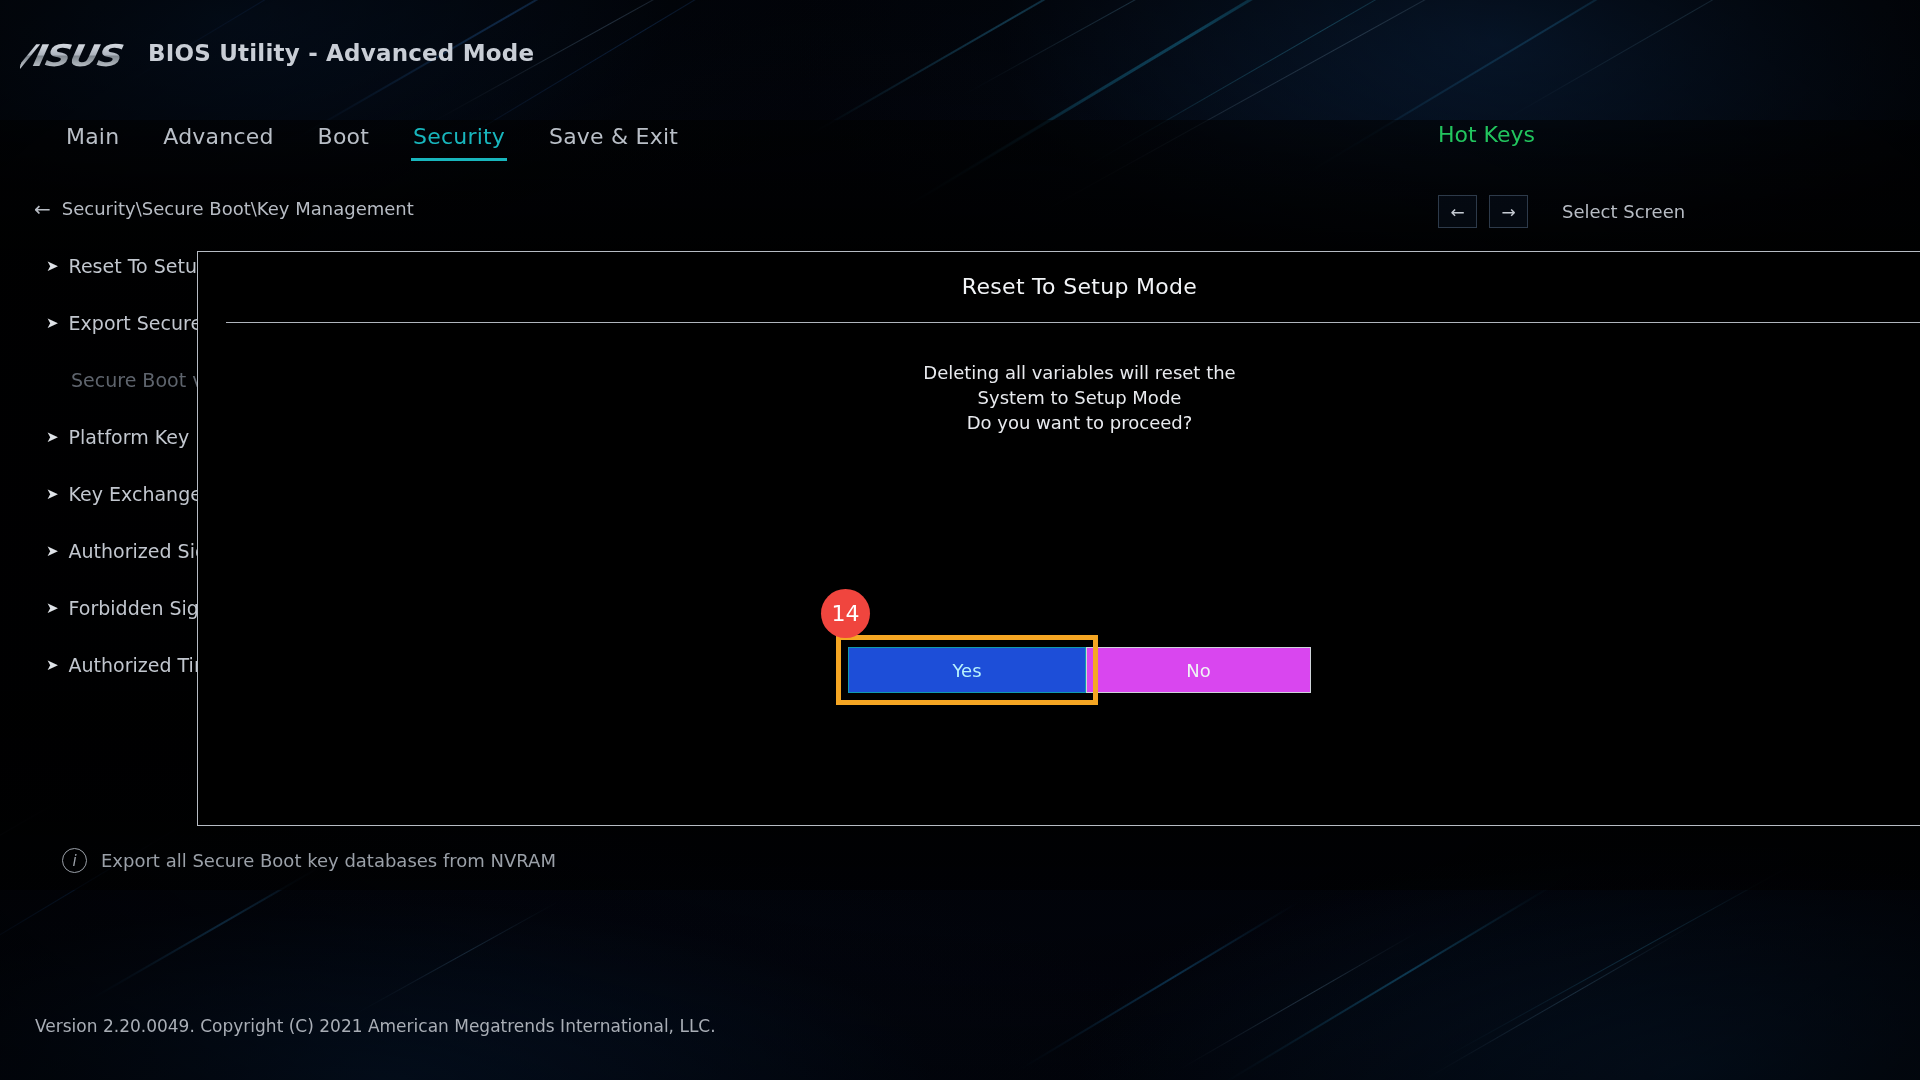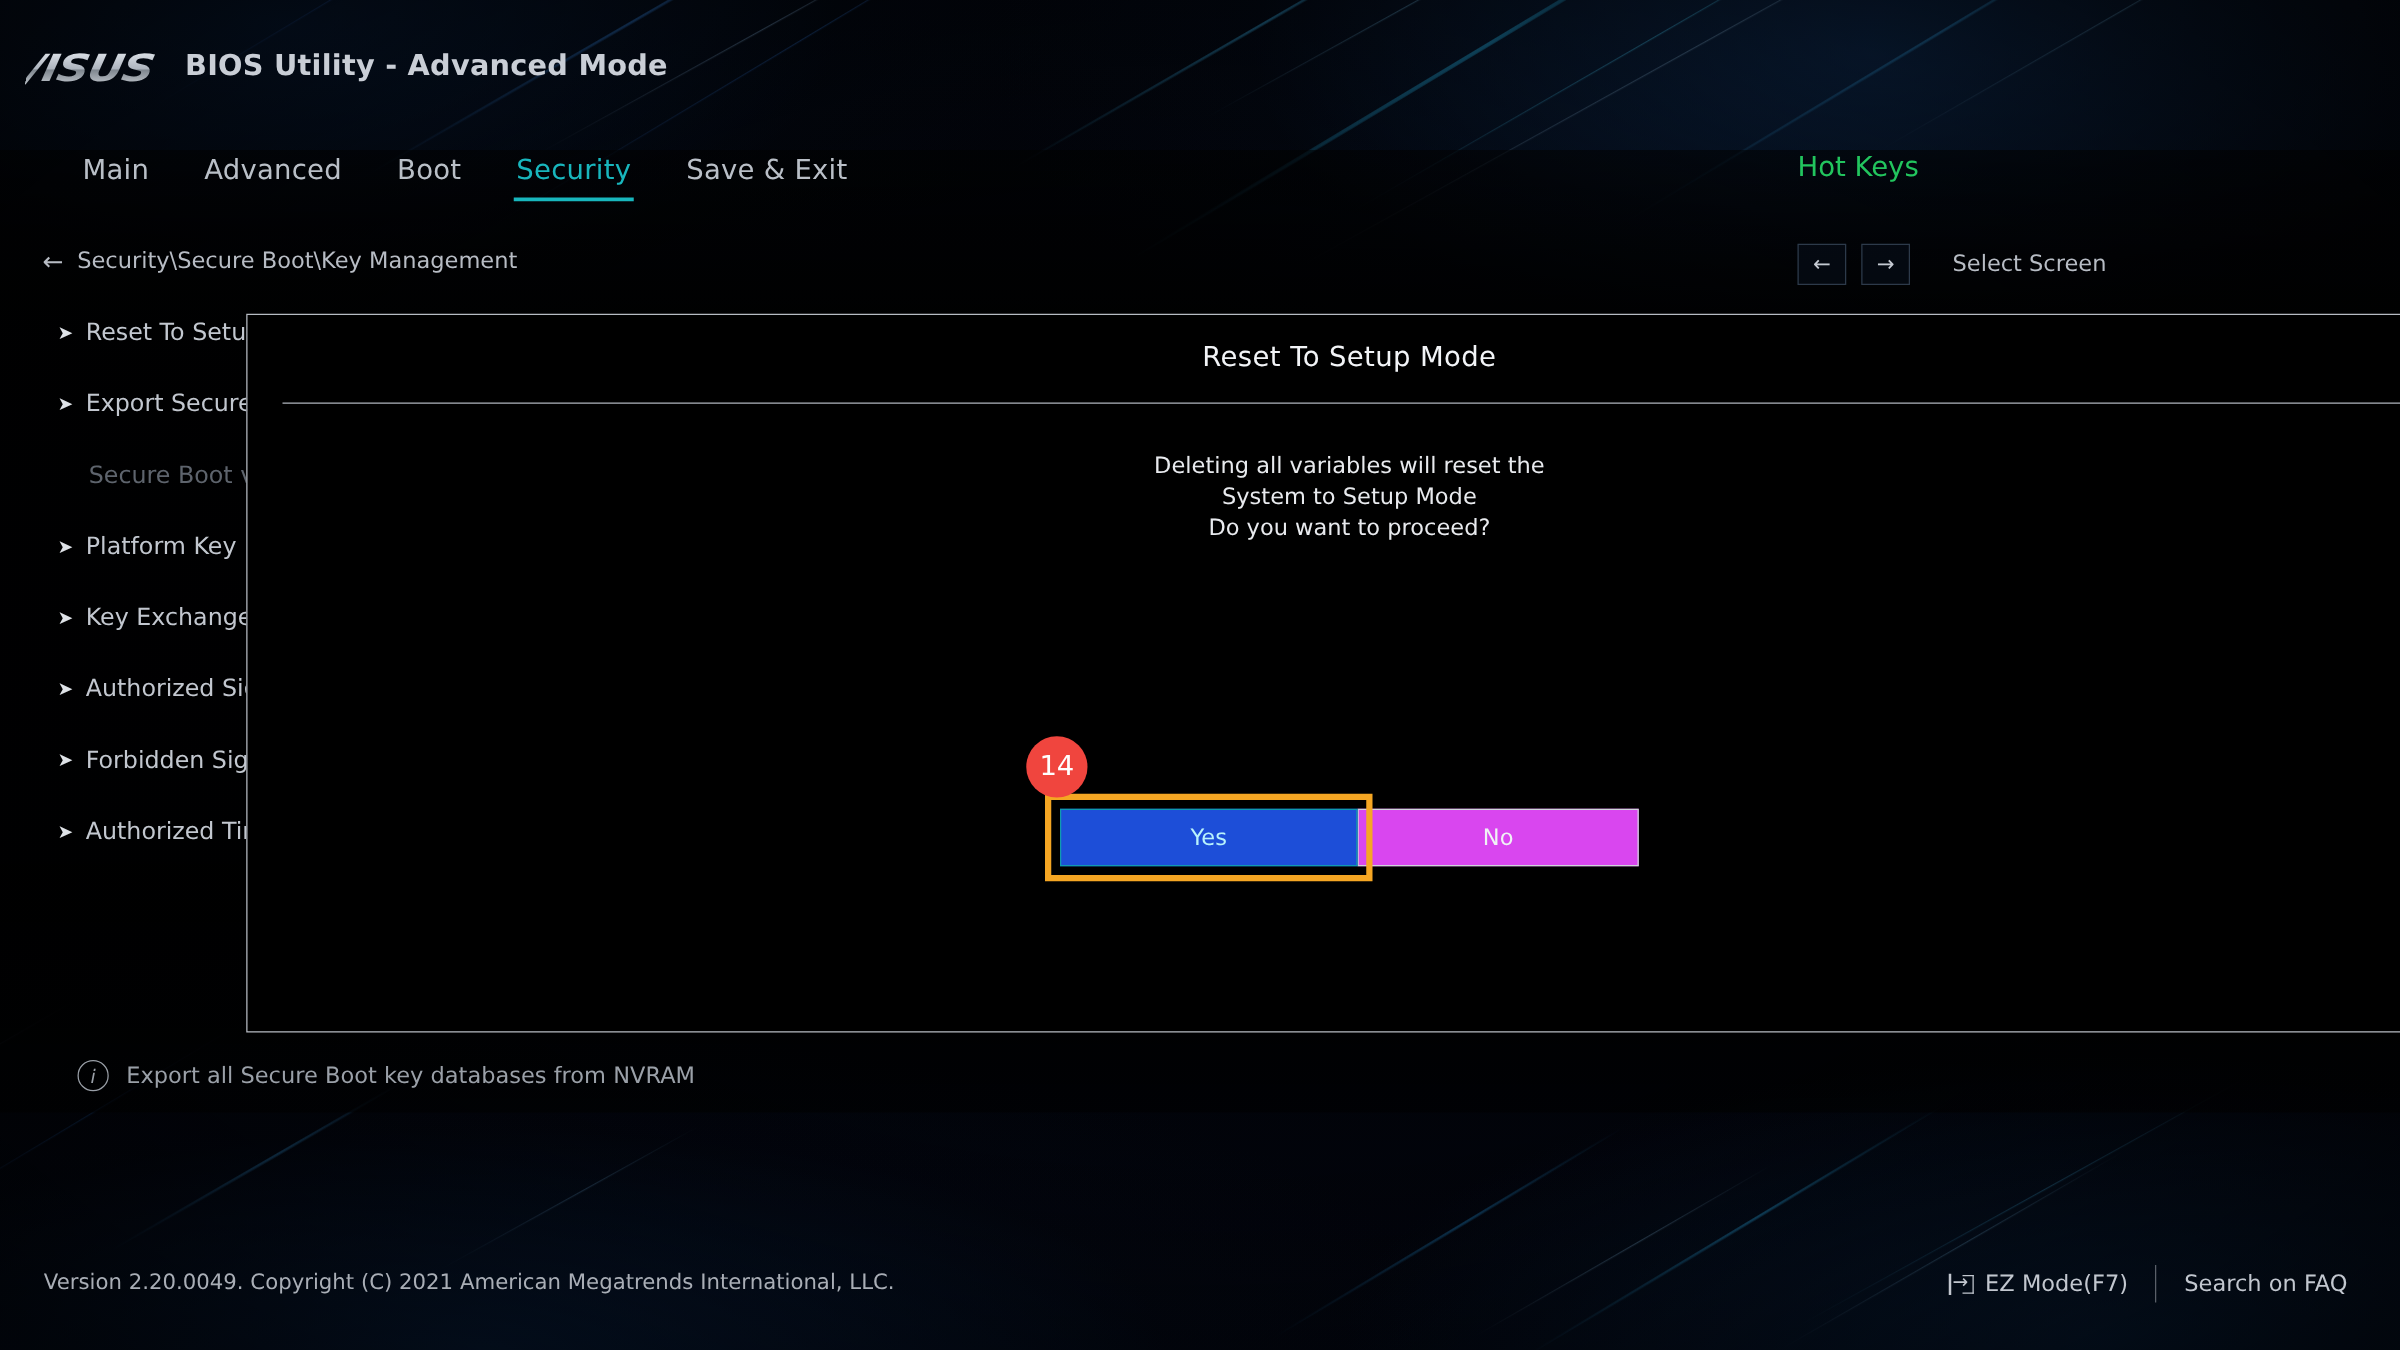--- a/index.html
+++ b/index.html
@@ -330,30 +330,20 @@
         <span>efaults</span>
       </div>
     </div>
 
   <div class="helpbar">
     <span class="info-icon">i</span>
     <span>Export all Secure Boot key databases from NVRAM</span>
   </div>
 
   <div class="footer-version">Version 2.20.0049. Copyright (C) 2021 American Megatrends International, LLC.</div>
-  <div class="footer-right">
-    <span class="ez-mode">
-      <span class="ez-icon">
-          <span class="ez-box"></span>
-        </span>
-      <span>EZ Mode(F7)</span>
-    </span>
-    <span class="foot-sep"></span>
-    <span class="faq">Search on FAQ</span>
-  </div>
 
   <div class="dialog">
     <div class="dialog-title">Reset To Setup Mode</div>
     <div class="dialog-rule"></div>
     <div class="dialog-body" id="dialog-body">
         <div>Deleting all variables will reset the</div>
         <div>System to Setup Mode</div>
         <div>Do you want to proceed?</div>
       </div>
 

